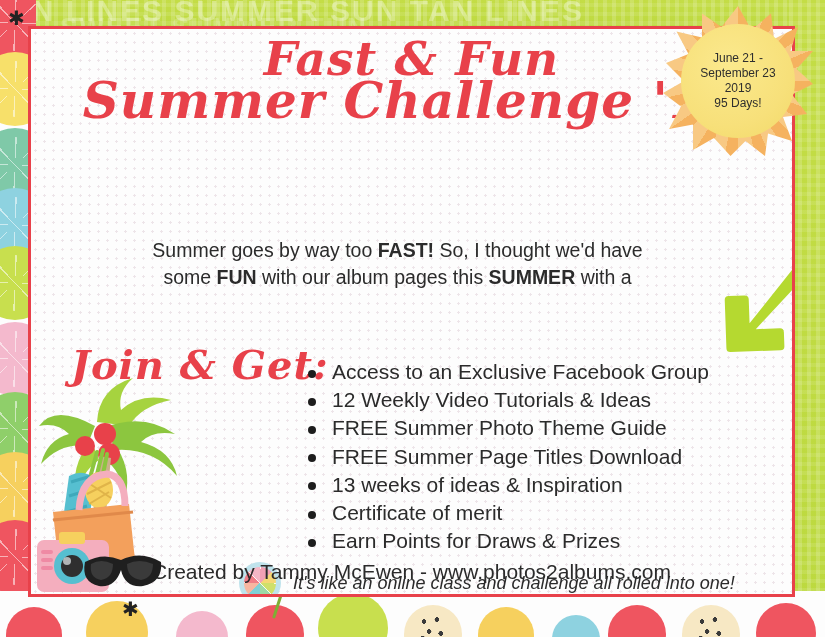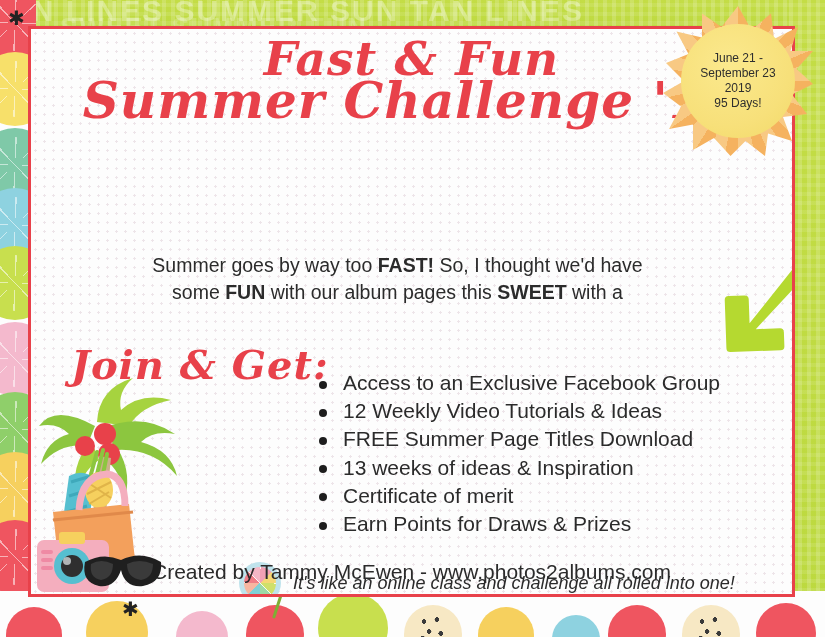--- a/index.html
+++ b/index.html
@@ -133,21 +133,21 @@
   .sun-text{
     text-align:center;
     color:#2e2e2e;
     font-size:12px;
     line-height:1.26;
     font-family:"Liberation Sans", sans-serif;
   }
 
   
   .lede{
-    position:absolute;left:54px;right:82px;top:223px;
+    position:absolute;left:54px;right:82px;top:208px;
     text-align:center;
     color:#2b2b2b;
     font-size:19.5px;
     line-height:1.38;
   }
   .lede b{font-weight:bold;}
 
   
   .arrow{
     position:absolute;left:672px;top:222px;width:112px;height:112px;
@@ -161,21 +161,21 @@
     font-family:"DejaVu Serif", serif;
     font-style:italic;font-weight:bold;
     font-size:40px;
     color:#e8414a;
     letter-spacing:1px;
   }
 
   
   .benefits{
     position:absolute;left:268px;top:324px;
-    margin:16px;padding:0;list-style:none;
+    margin:5px;padding:0;list-style:none;
   }
   .benefits li{
     position:relative;
     padding-left:28px;
     font-size:21px;
     line-height:1.345;
     color:#2b2b2b;
     white-space:nowrap;
   }
   .benefits li::before{
@@ -276,36 +276,37 @@
   <div class="frame">
     <div class="card">
 
       <div class="title-wrap">
         <div class="title1">Fast &amp; Fun</div>
         <div class="title2">Summer Challenge '19</div>
       </div>
 
       <div class="lede">
         <div><span>Summer goes by way too </span><b>FAST!</b><span> So, I thought we'd have</span></div>
-        <div><span>some </span><b>FUN</b><span> with our album pages this </span><b>SWEET</b><span> with a</span></div>
+        <div><span>some </span><b>FUN</b><span> with our album pages this </span><b>SUMMER</b><span> with a</span></div>
       </div>
 
       <div class="arrow">
         <svg width="112" height="112" viewBox="0 0 112 112">
           <path d="M97 14 L104 24 L48 80 L74 80 L74 98 L26 98 L26 50 L44 50 L44 76 L97 14 Z" fill="#b5d930"></path>
           <path d="M99 10 Q106 14 104 26 L52 78 L76 78 Q80 78 80 82 L80 96 Q80 100 76 100
                    L26 100 Q22 100 22 96 L22 48 Q22 44 26 44 L42 44 Q46 44 46 48 L46 72 L99 10 Z" fill="#b5d930"></path>
         </svg>
       </div>
 
       <div class="joinget">Join &amp; Get:</div>
 
       <ul class="benefits">
         <li>Access to an Exclusive Facebook Group</li>
         <li>12 Weekly Video Tutorials &amp; Ideas</li>
+        <li>FREE Summer Photo Theme Guide</li>
         <li>FREE Summer Page Titles Download</li>
         <li>13 weeks of ideas &amp; Inspiration</li>
         <li>Certificate of merit</li>
         <li>Earn Points for Draws &amp; Prizes</li>
       </ul>
 
       <div class="tagline-row">
         <span class="pinwheel">
           <span class="pinwheel-inner"></span>
         </span>

